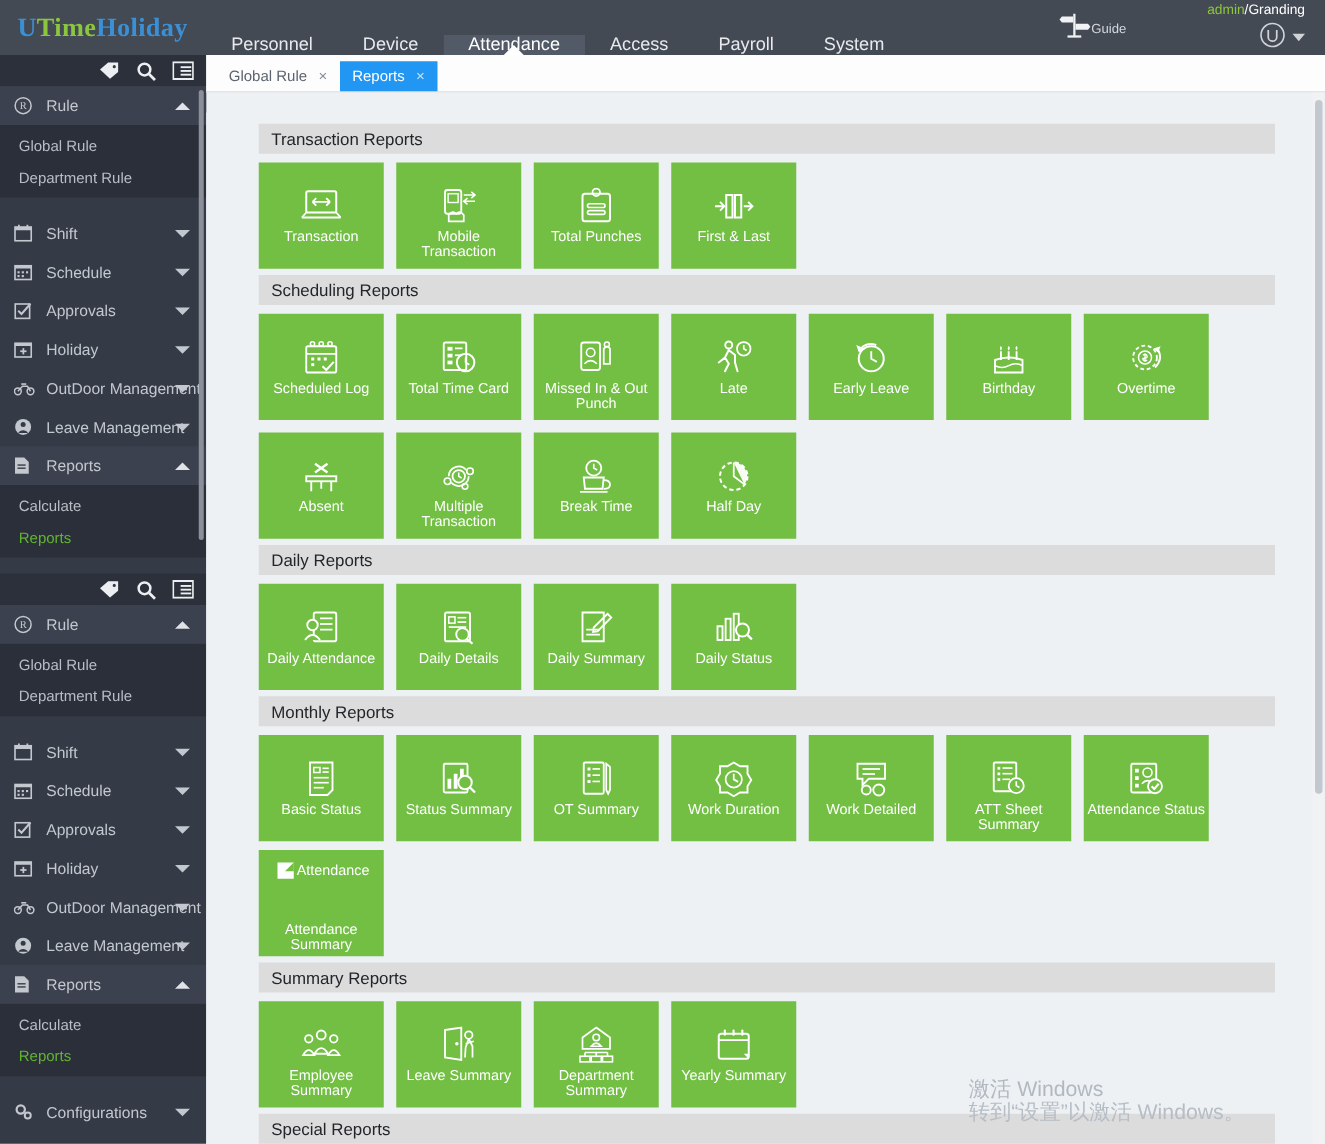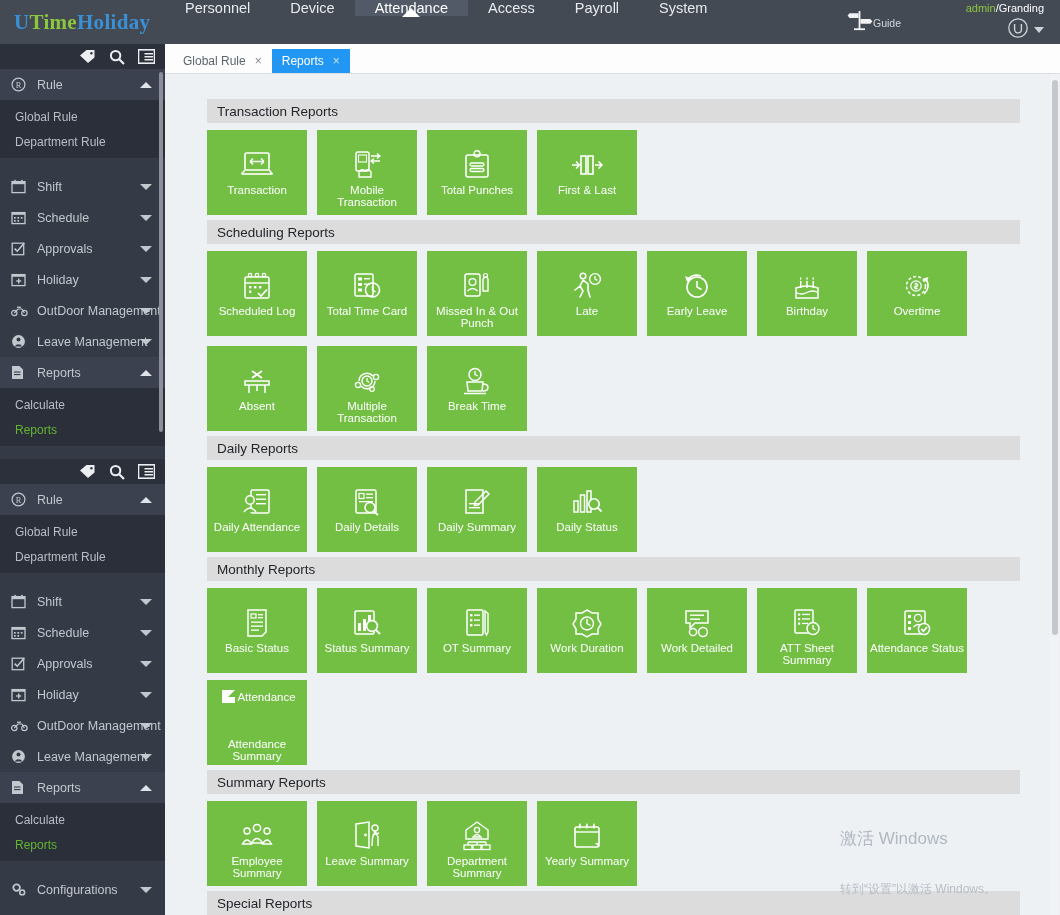--- a/index.html
+++ b/index.html
@@ -15,21 +15,21 @@
     background: #434a54; display: flex; align-items: stretch;
   }
   .logo {
     width: 165px; display: flex; align-items: center; padding-left: 14px;
     font-size: 21px; font-weight: bold; font-family: "Liberation Serif", serif;
     letter-spacing: .3px;
   }
   .logo .u  { color: #3b8fd4; }
   .logo .tm { color: #8cc63e; }
   .logo .ms { color: #3b8fd4; }
-  .mainnav { display: flex; align-items: flex-start; }
+  .mainnav { display: flex; align-items: flex-end; }
   .mainnav .navitem {
     position: relative; padding: 0 20px; display: flex; align-items: center;
     color: #e8eaed; font-size: 14.5px; cursor: pointer; white-space: nowrap;
   }
   .mainnav .navitem.active { background: #515a66; color: #fff; }
   .mainnav .navitem.active:after {
     content: ""; position: absolute; bottom: -1px; left: 50%;
     margin-left: -9px; border-left: 9px solid transparent;
     border-right: 9px solid transparent; border-bottom: 9px solid #ffffff;
   }
@@ -144,21 +144,21 @@
   }
   .vthumb {
     position: absolute; right: 2px; top: 80px; width: 6px; height: 555px;
     background: #c3c8ce; border-radius: 3px;
   }
   .watermark {
     position: absolute; right: 64px; bottom: 18px; text-align: left;
     color: #b4bcc4; pointer-events: none; user-select: none;
   }
   .wm1 { font-size: 17px; line-height: 21px; color: #b0b8c1; }
-  .wm2 { font-size: 12px; line-height: 15px; color: #b6bdc5; margin-top: 33px; }
+  .wm2 { font-size: 17px; line-height: 15px; color: #b6bdc5; }
 </style>
 </head>
 <body>
 
 <div class="topbar">
   <div class="logo">
     <span class="u">U</span>
       <span class="tm">Time</span>
       <span class="ms"> Holiday</span>
   </div>
@@ -690,20 +690,30 @@
           <svg width="32" height="30" viewBox="0 0 32 30">
             <circle cx="14" cy="8.5" r="6" fill="none" stroke="#fff" stroke-width="1.5"></circle>
             <path d="M14 5 L14 8.5 L16.8 10" stroke="#fff" stroke-width="1.3" fill="none"></path>
             <path d="M6 16 L22 16 L21 25 L7 25 Z" fill="none" stroke="#fff" stroke-width="1.5"></path>
             <path d="M22 18 q5 0 5 3.5 q0 3.5 -5 3.5" fill="none" stroke="#fff" stroke-width="1.4"></path>
             <path d="M3 27.5 L25 27.5" stroke="#fff" stroke-width="1.5"></path>
           </svg>
         </div>
       <div class="tlabel">Break Time</div>
     </div>
+    <div class="tile">
+      <div class="ticon">
+          <svg width="32" height="30" viewBox="0 0 32 30">
+            <circle cx="16" cy="15" r="11" fill="none" stroke="#fff" stroke-width="1.6" stroke-dasharray="3.4 2.4"></circle>
+            <path d="M16 4 A11 11 0 0 1 24.5 21.5 Z" fill="#fff" opacity="0.95"></path>
+            <path d="M16 4 L16 15 L24.5 21.5" stroke="#fff" stroke-width="1.4" fill="none"></path>
+          </svg>
+        </div>
+      <div class="tlabel">Half Day</div>
+    </div>
   </div>
 
   <div class="sec-head">
       <span>Daily Reports</span>
     </div>
   <div class="tilerow">
     <div class="tile">
       <div class="ticon">
           <svg width="32" height="30" viewBox="0 0 32 30">
             <rect x="10" y="3" width="18" height="23" rx="1.5" fill="none" stroke="#fff" stroke-width="1.5"></rect>

